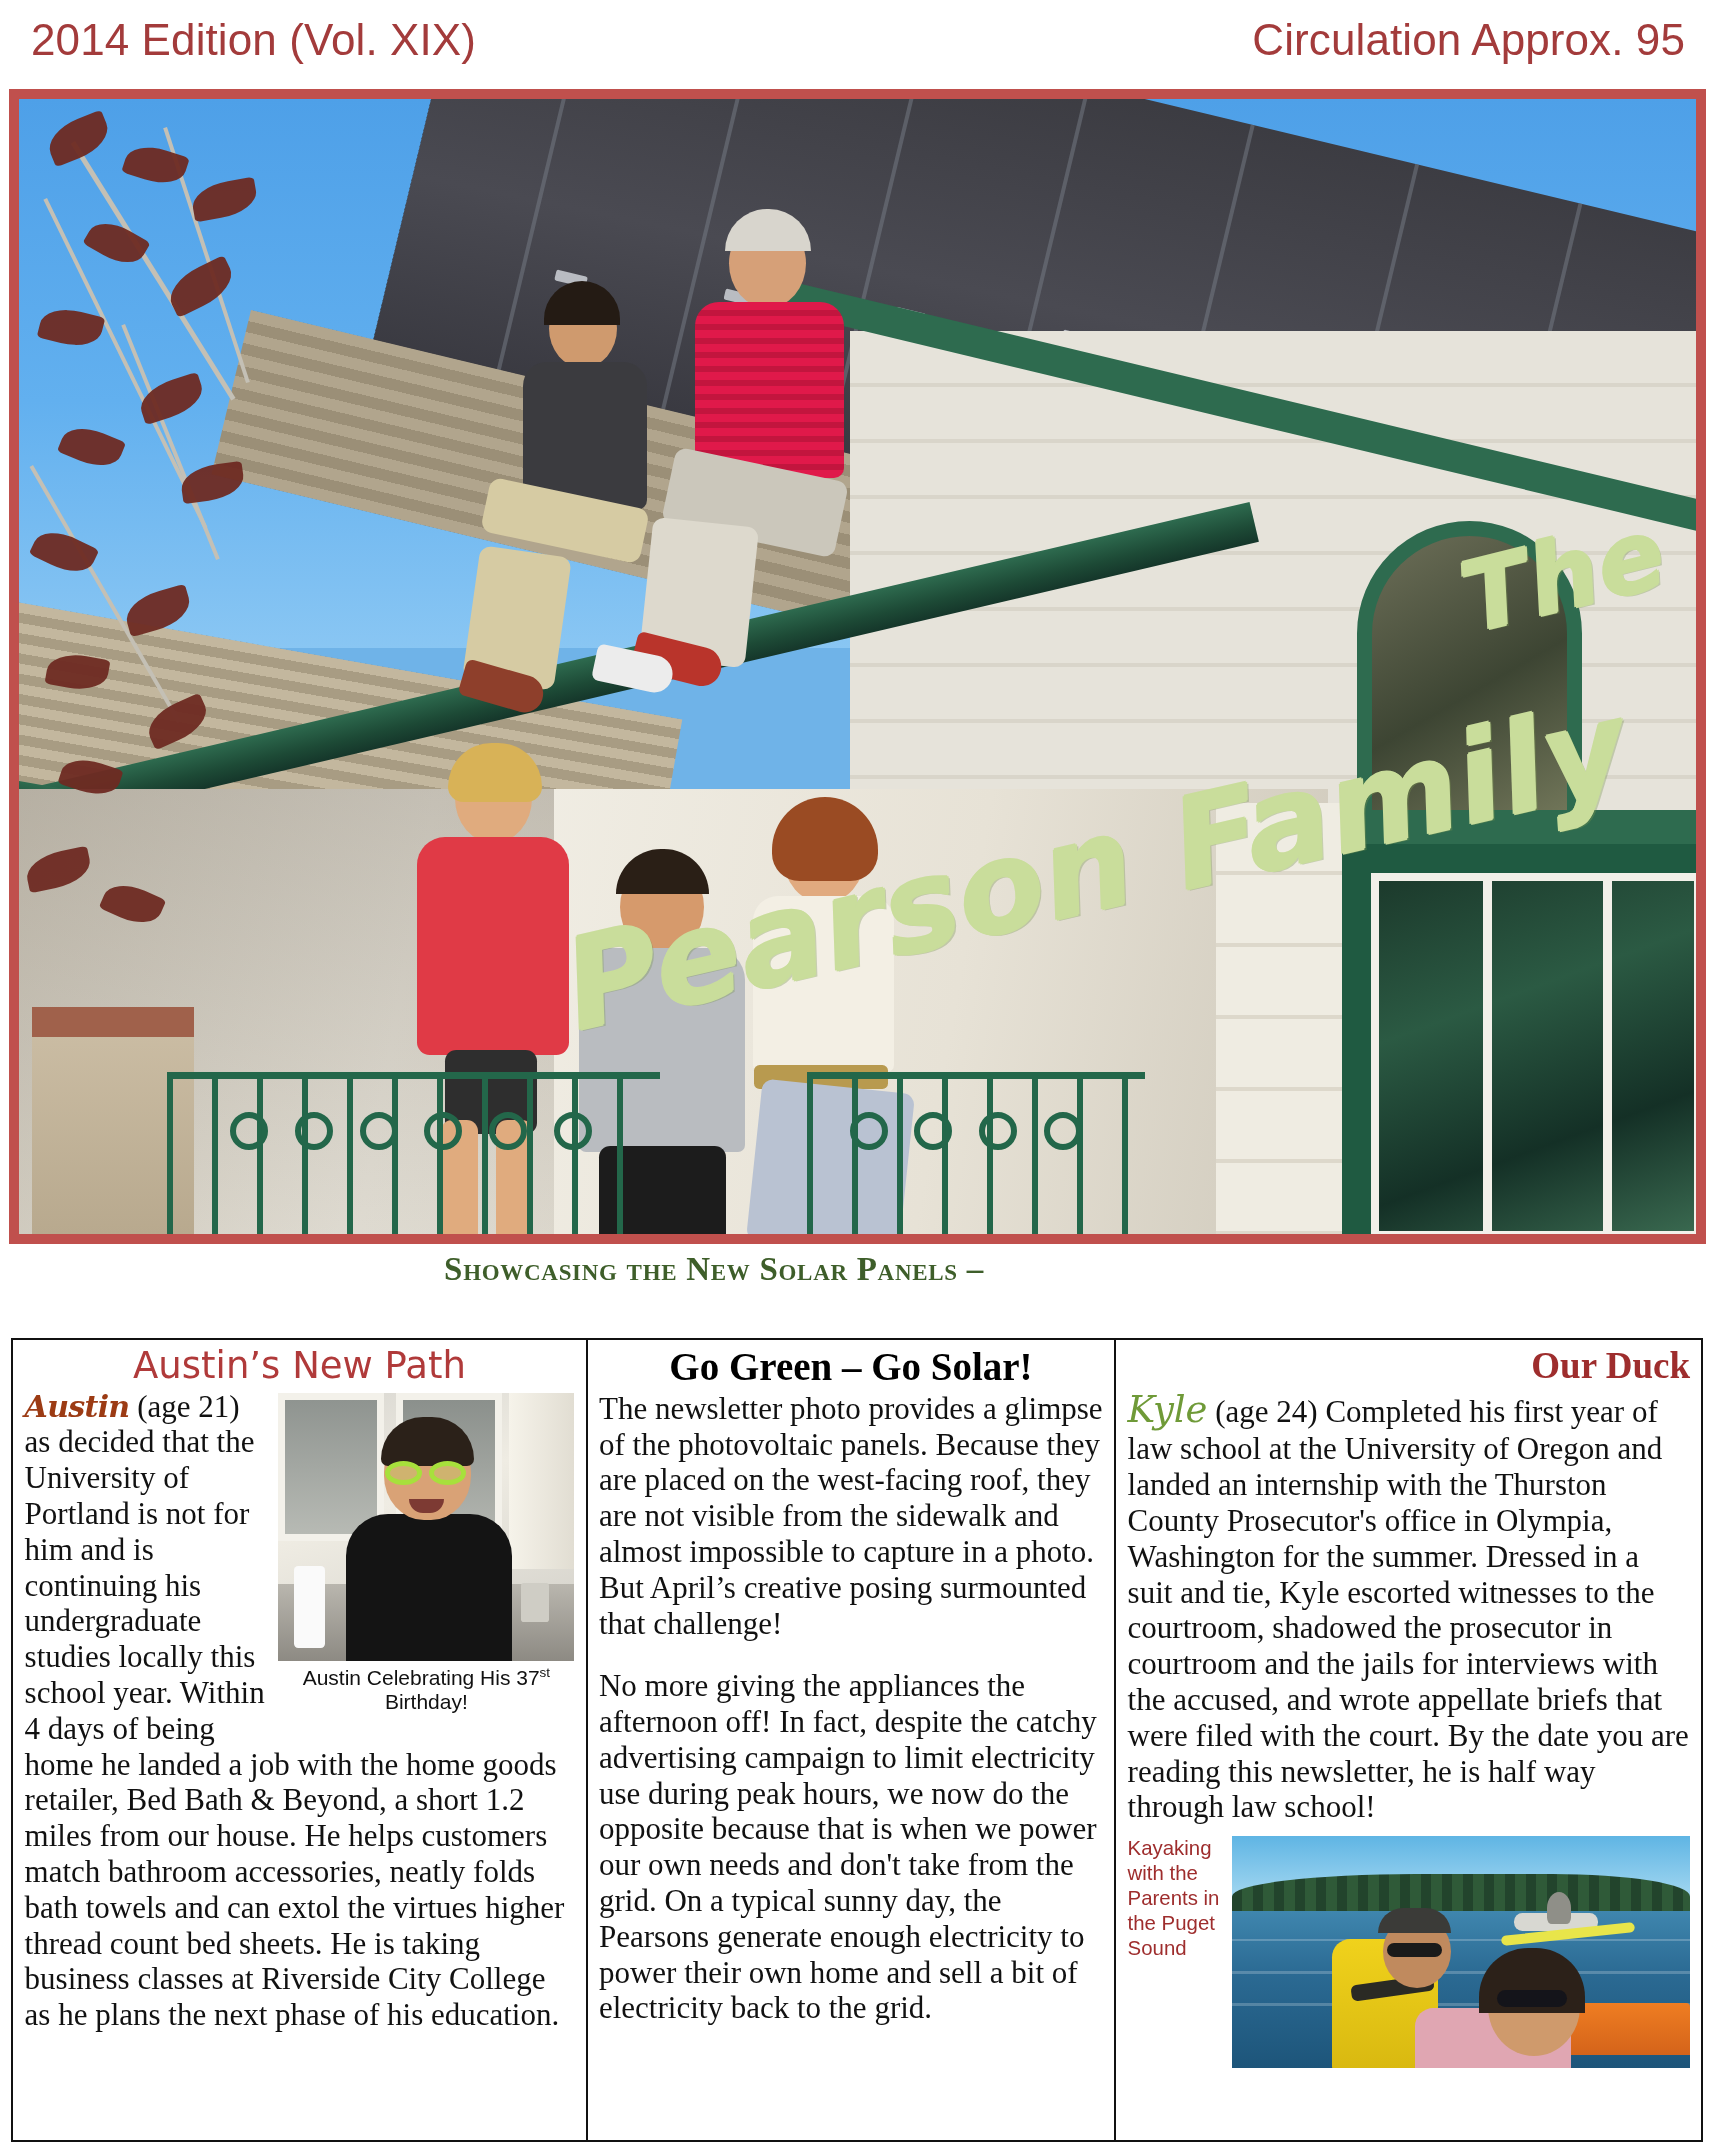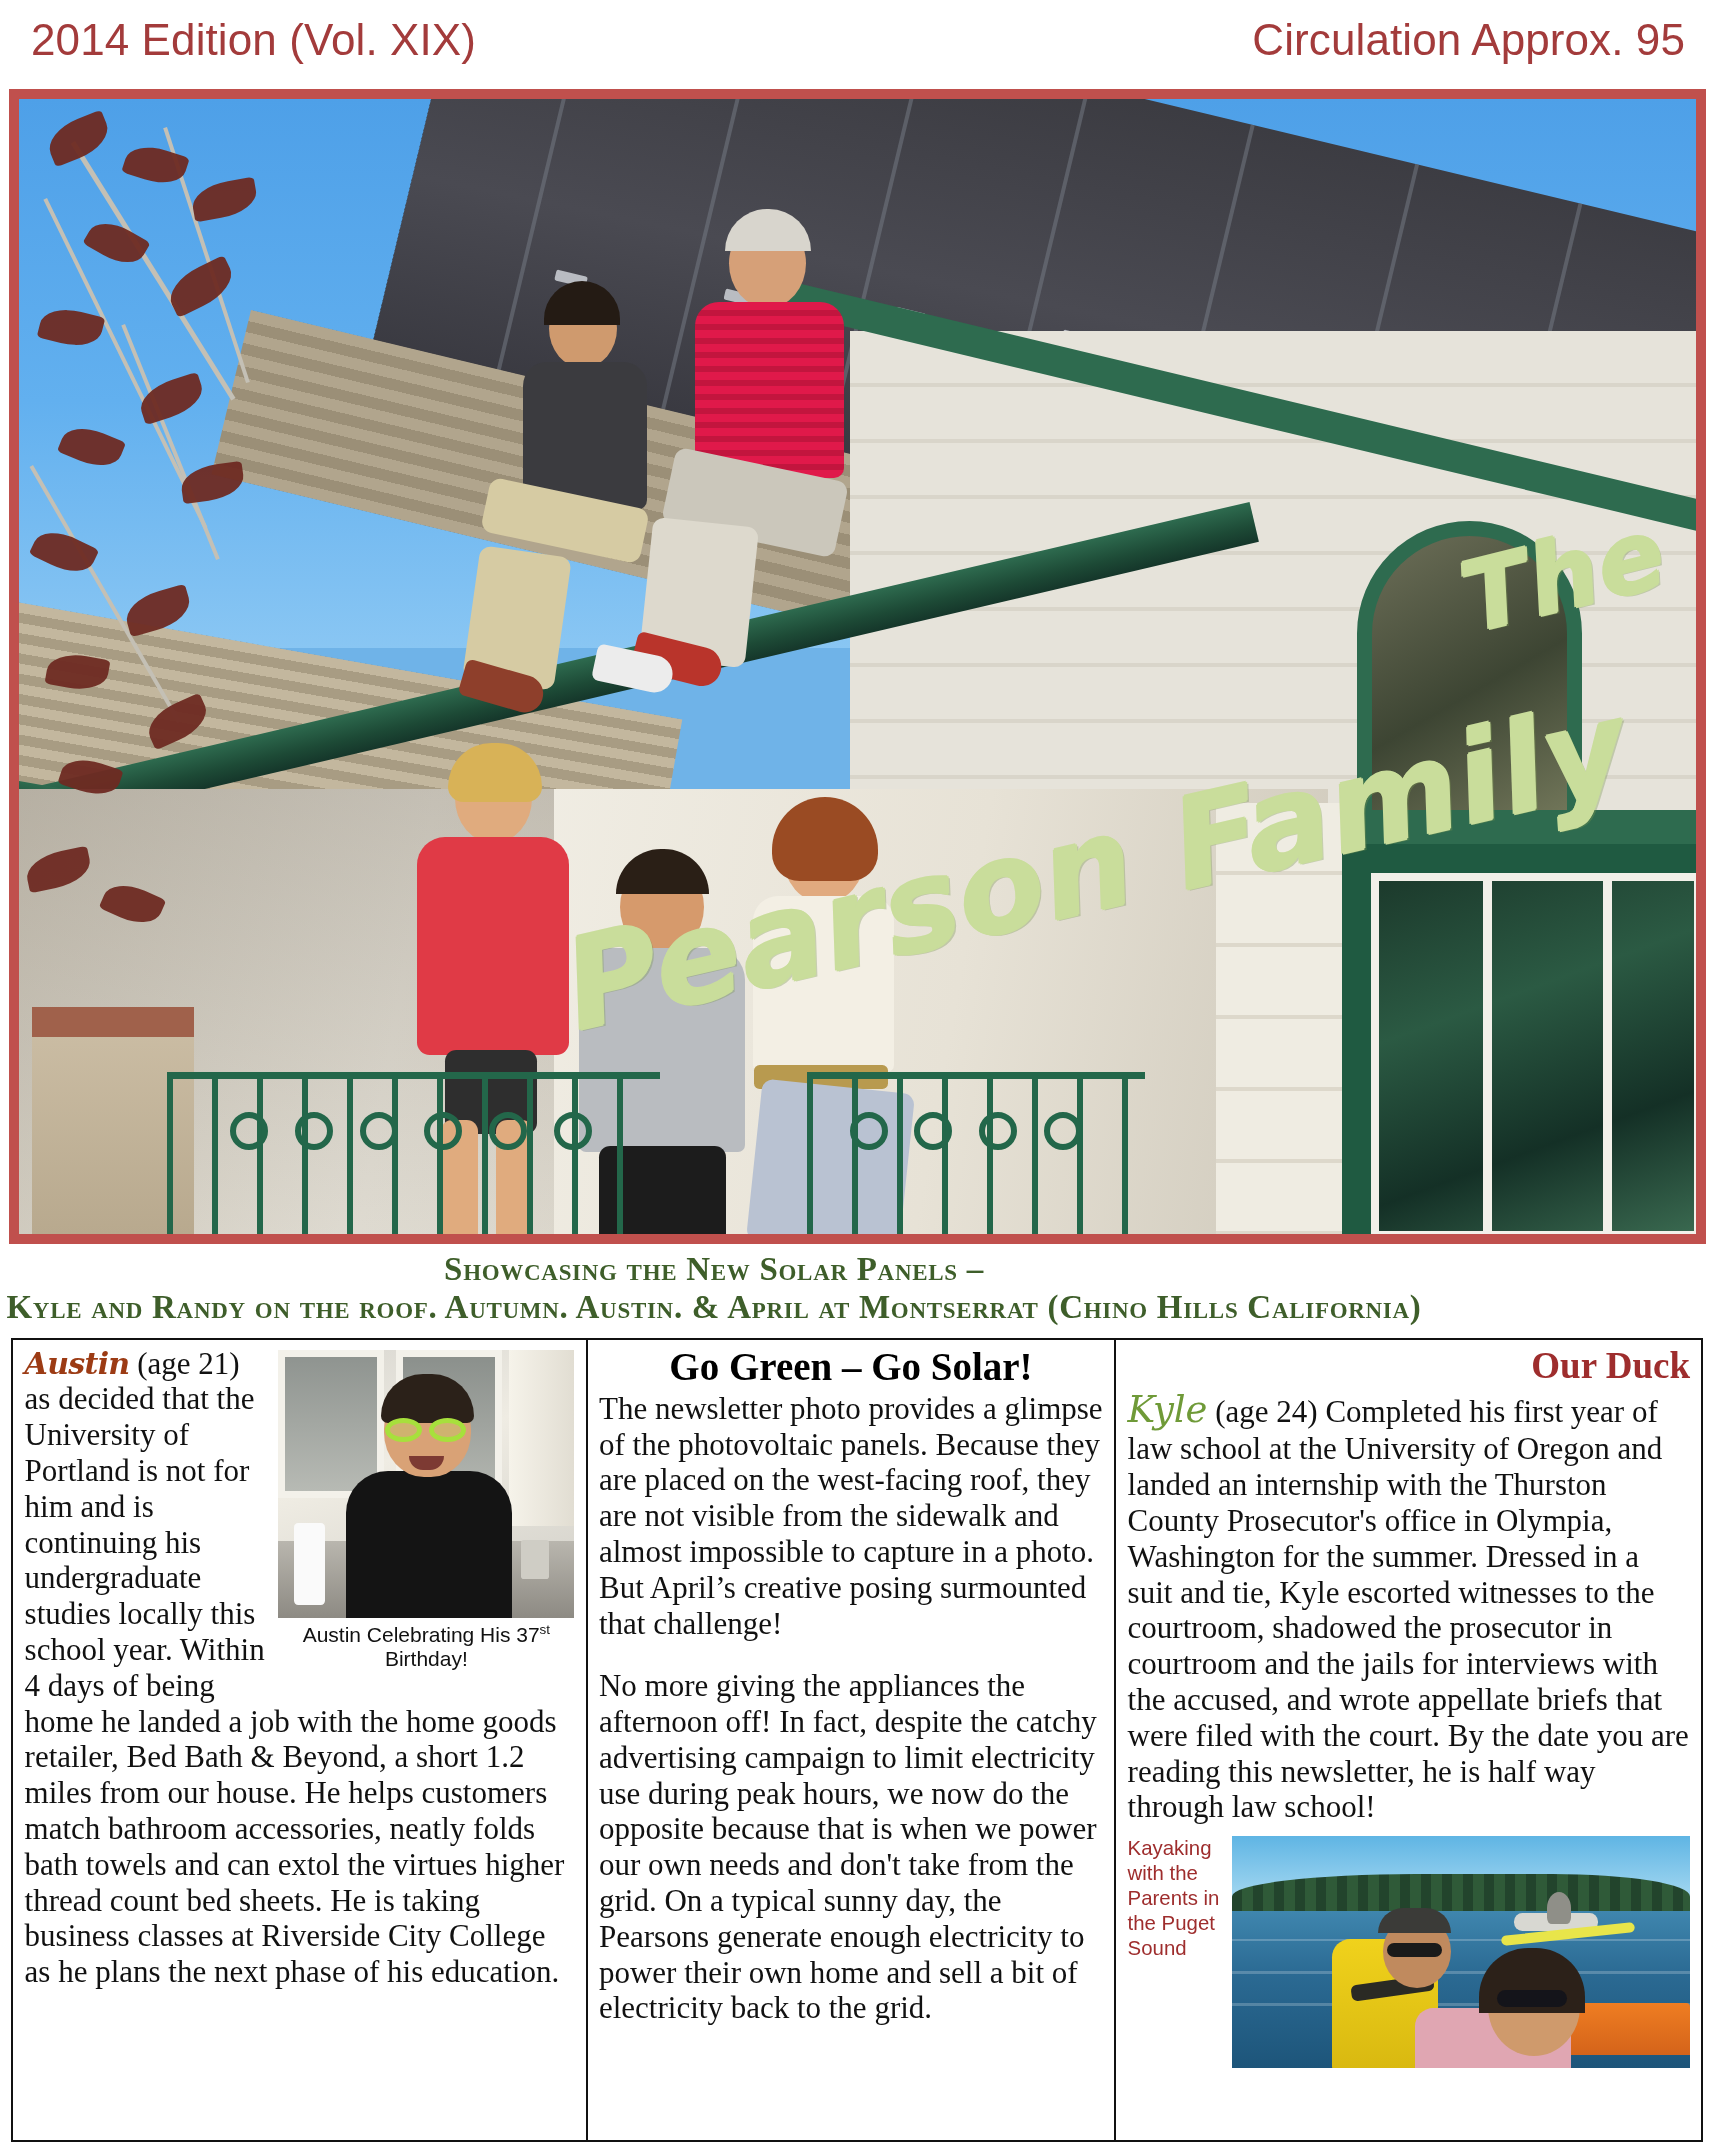--- a/index.html
+++ b/index.html
@@ -481,26 +481,26 @@
       <div class="tree-leaf" style="left:84px;top:788px;width:59px;height:34px;transform:rotate(24deg)"></div>
     </div>
 
     <div class="wordart wa-the">The</div>
     <div class="wordart wa-family">Pearson Family</div>
   </div>
 </div>
 
 <div class="photo-caption">
   <div>Showcasing the New Solar Panels –</div>
-  <div>Kyle and Randy on the roof.  Autumn.  Austin.  &amp;  April at Montserrat (Chino Hills California)</div>
 </div>
 
 <div class="cols">
 
   <div class="col col1">
+    <div class="hdr hdr-austin">Austin’s New Path</div>
     <div class="body-txt">
       <div class="austin-photo-wrap">
         <div class="austin-photo">
           <div class="kitchen-cab-l"></div>
           <div class="kitchen-cab-r"></div>
           <div class="kitchen-door"></div>
           <div class="kitchen-counter"></div>
           <div class="paper-towel"></div>
           <div class="outlet"></div>
           <div class="a-shirt"></div>

